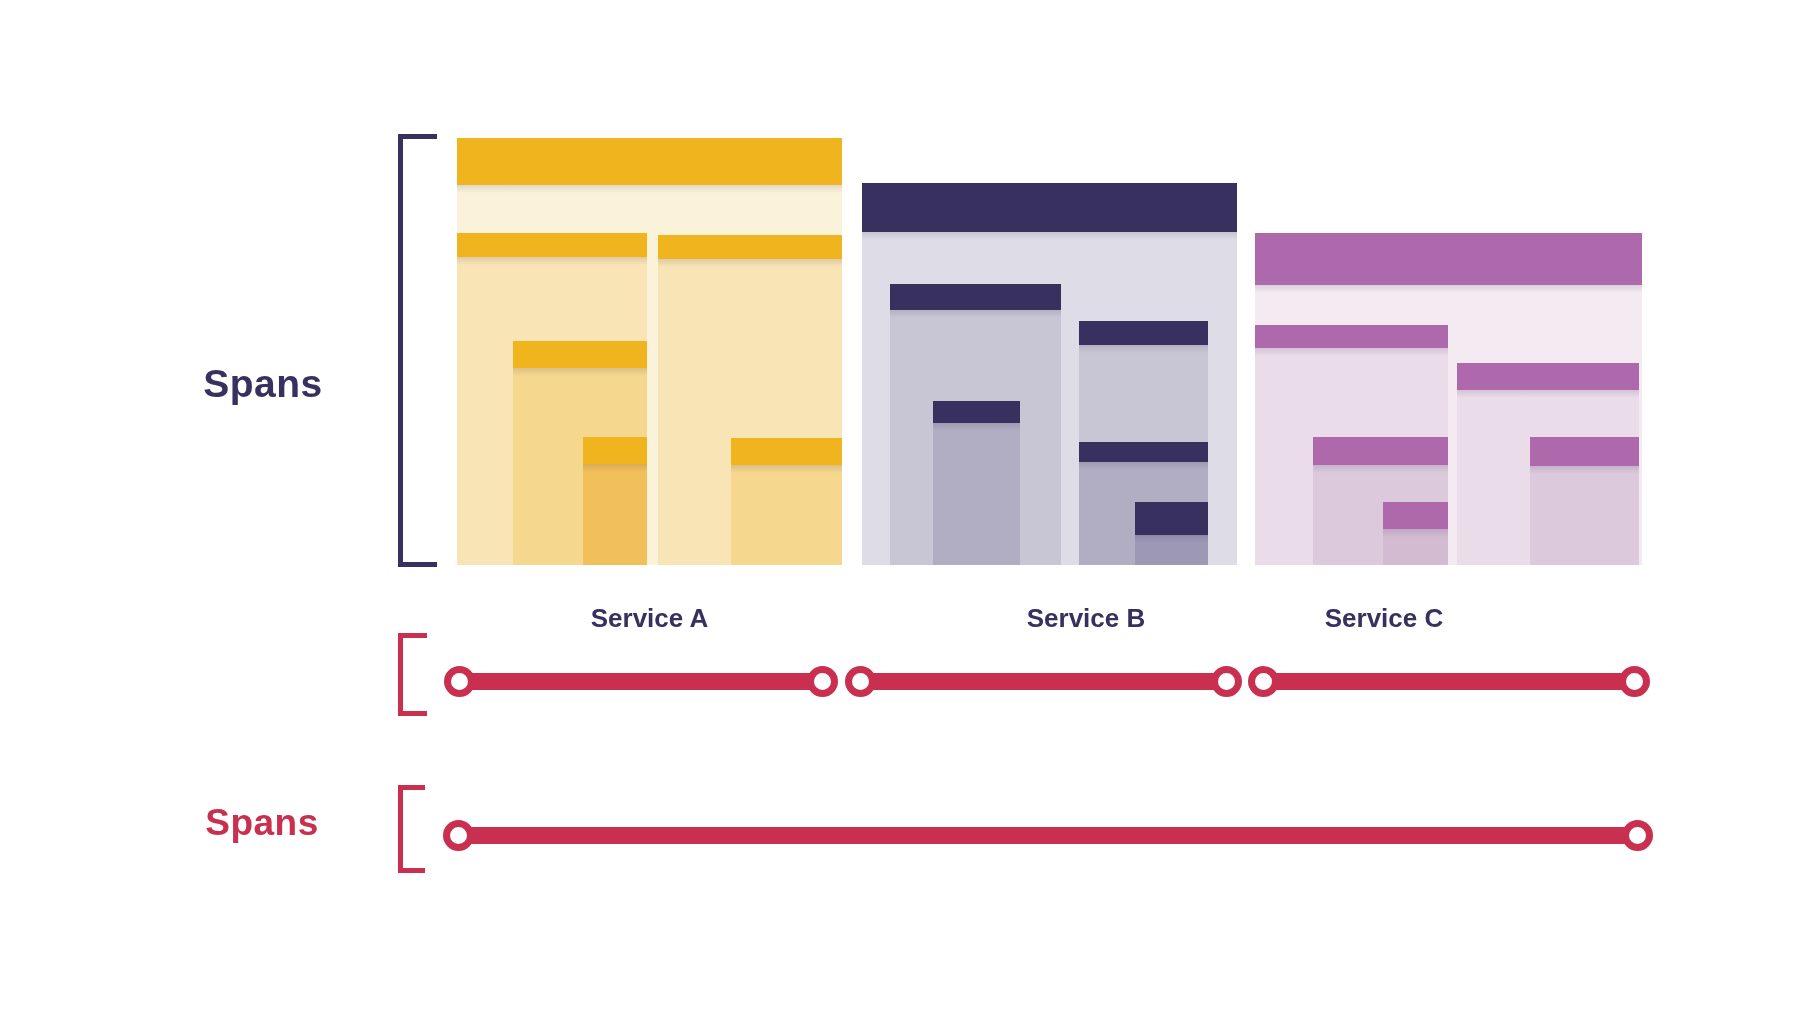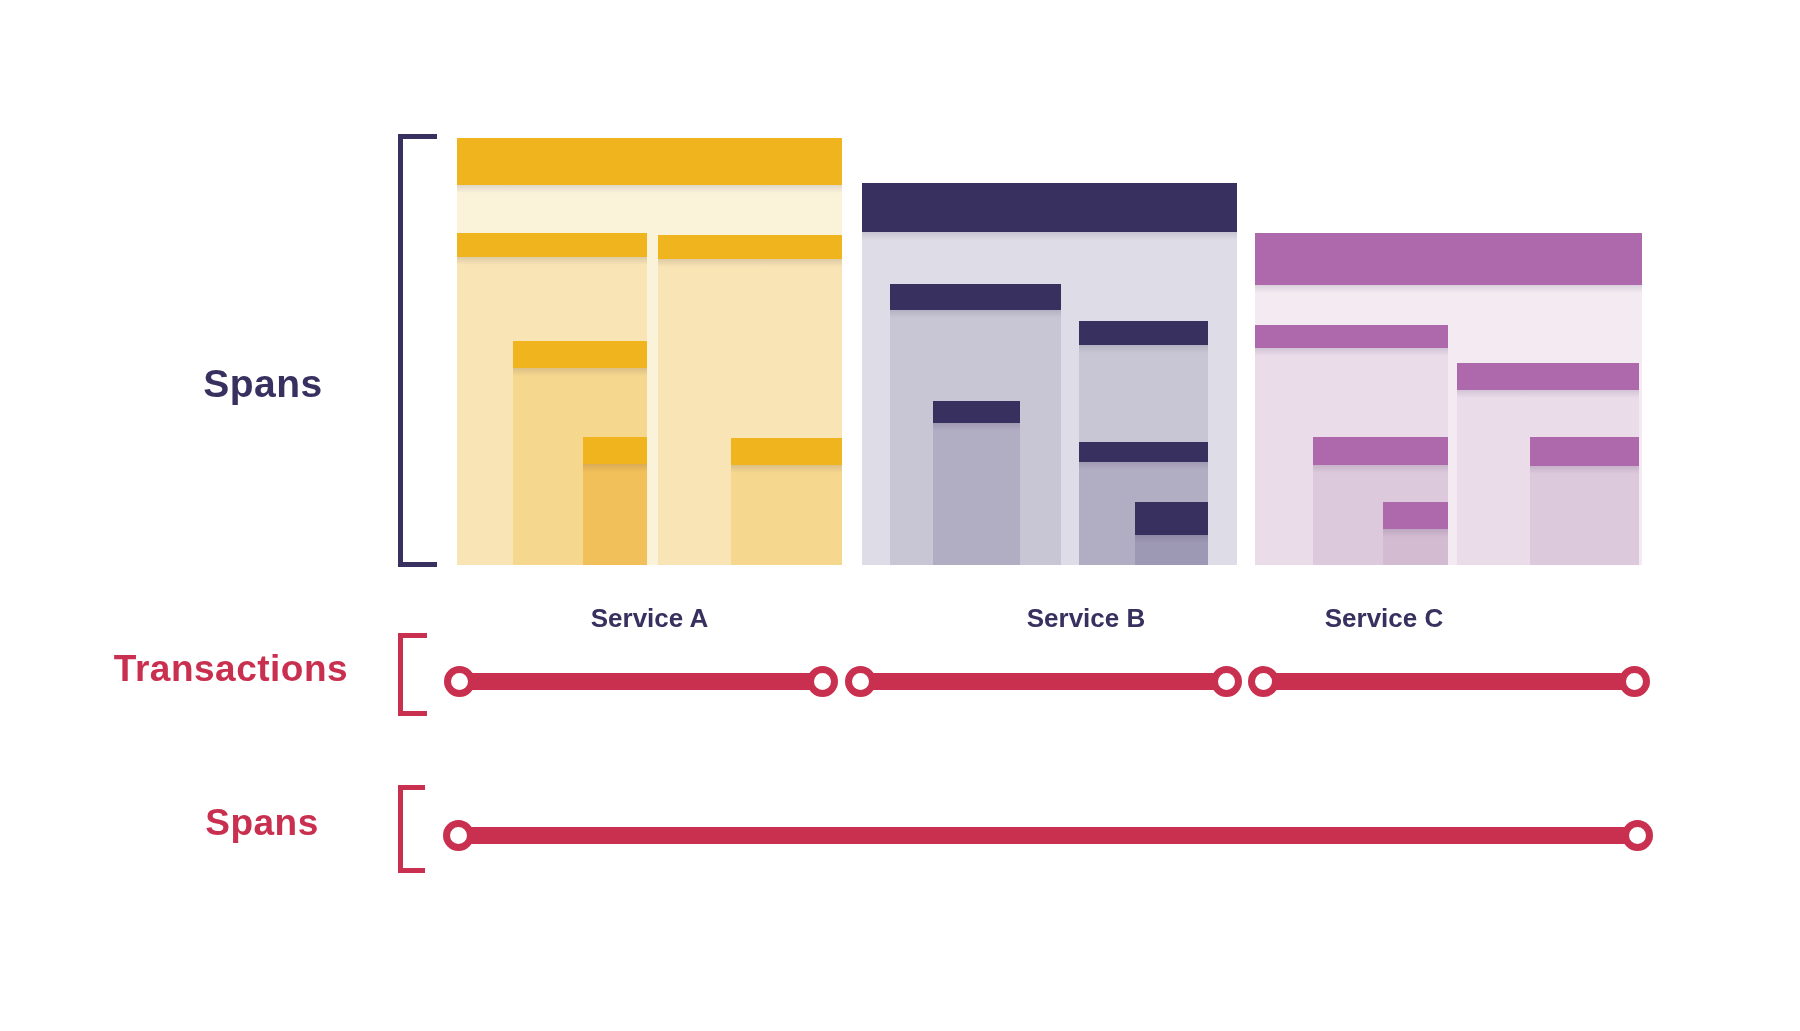--- a/index.html
+++ b/index.html
@@ -19,21 +19,20 @@
      background:linear-gradient(rgba(48,32,72,0.13),rgba(48,32,72,0));}
   .tl-line{background:var(--crimson);border-radius:9px;}
   .tl-dot{width:31px;height:31px;border:7px solid var(--crimson);border-radius:50%;background:#ffffff;}
 </style>
 </head>
 <body>
 
 <div class="canvas">
 
   <div class="big-label spans-label" style="left:263px;top:384px;">Spans</div>
-  <div class="big-label tx-label" style="left:231px;top:669px;">Transactions</div>
   <div class="big-label trace-label" style="left:262px;top:823px;">Spans</div>
 
   <div class="bracket bracket-navy" style="left:398px;top:134px;width:39px;height:433px;border-width:5px 0 5px 5px;"></div>
   <div class="bracket bracket-crimson" style="left:398px;top:633px;width:29px;height:83px;border-width:5px 0 5px 5px;"></div>
   <div class="bracket bracket-crimson" style="left:398px;top:785px;width:27px;height:88px;border-width:5px 0 5px 5px;"></div>
 
   <div style="left:0;top:0;width:100%;height:100%;">
       <div class="span-body" style="left: 457px; top: 138px; width: 385px; height: 427px; background: rgb(251, 242, 218);"></div>
       <div class="span-header" style="left: 457px; top: 138px; width: 385px; height: 47px; background: rgb(240, 180, 30);"></div>
       <div class="span-body" style="left: 457px; top: 233px; width: 190px; height: 332px; background: rgb(248, 228, 180);"></div>

